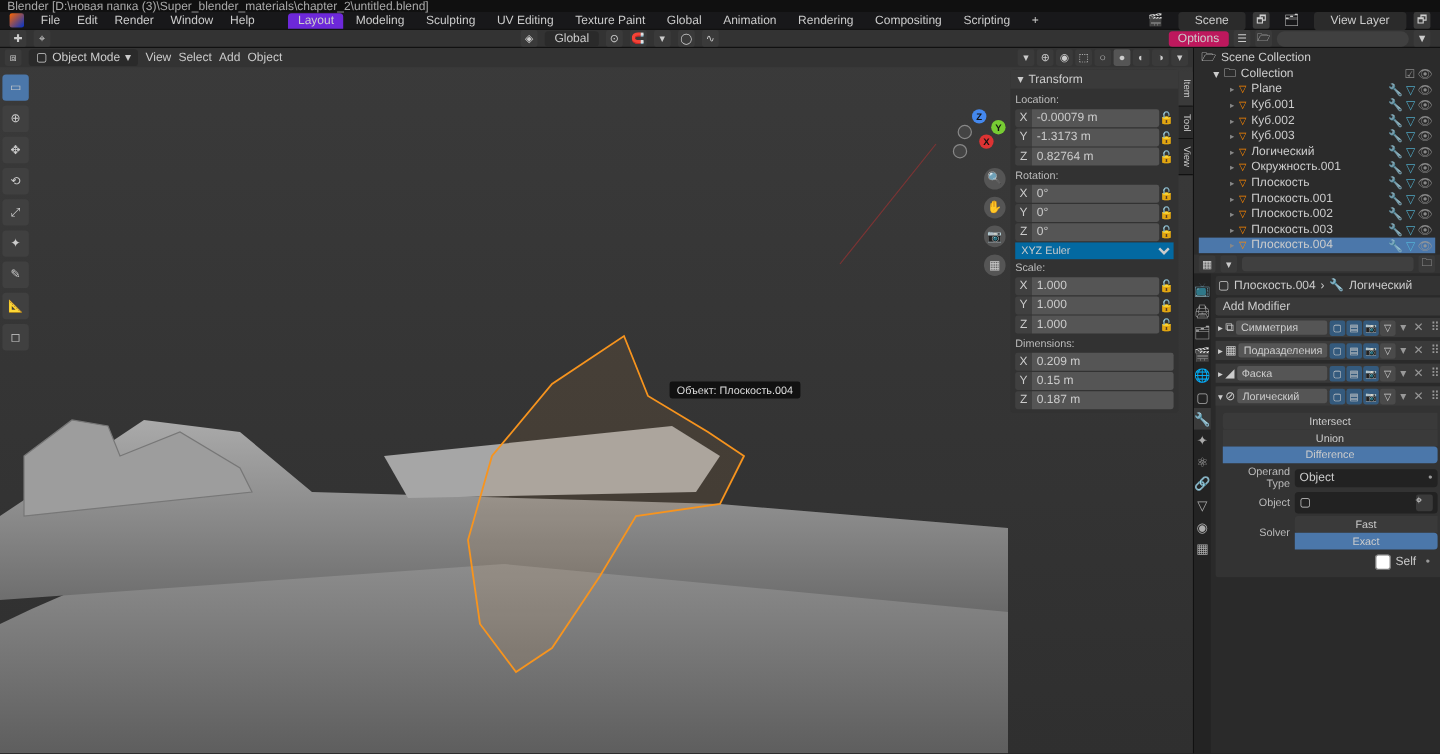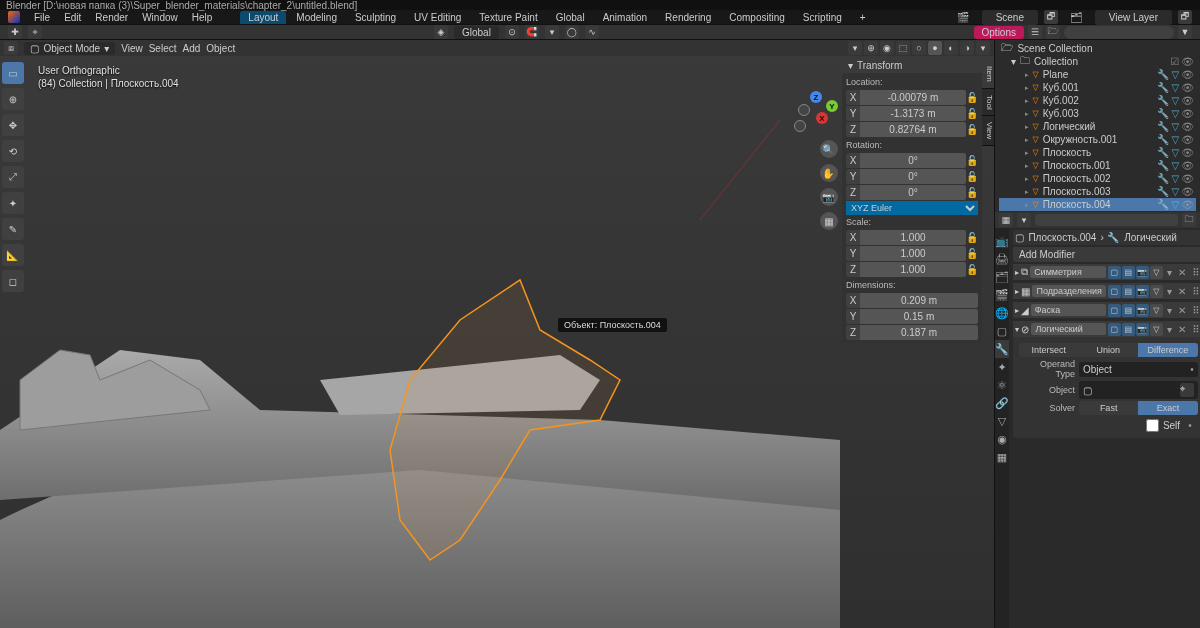--- a/index.html
+++ b/index.html
@@ -3,21 +3,21 @@
 <meta charset="utf-8">
 <style>
 * { margin: 0; padding: 0; box-sizing: border-box; font-family: sans-serif; font-size: 10px; }
 body { background: #232323; color: #ccc; width: 1200px; height: 628px; overflow: hidden; }
 .titlebar { background: #101010; height: 10px; display: flex; align-items: center; padding: 0 6px; color: #aaa; font-size: 8px; }
 .menubar { background: #18181a; height: 15px; display: flex; align-items: center; padding-left: 8px; gap: 2px; border-bottom: 1px solid #111; }
 .menubar .logo { width: 12px; height: 12px; background: linear-gradient(135deg,#f60,#03c); border-radius: 2px; margin-right: 6px; }
 .menubar span { padding: 1px 6px; color: #ccc; cursor: pointer; }
 .menubar .tabs { margin-left: 20px; display: flex; gap: 2px; }
 .menubar .tab { padding: 1px 8px; border-radius: 3px 3px 0 0; }
-.menubar .tab.active { background: #0c4a6e; }
+.menubar .tab.active { background: #6d28d9; }
 .menubar .right { margin-left: auto; display: flex; align-items: center; gap: 6px; padding-right: 8px; }
 .menubar .scenebox { background: #2b2b2b; padding: 1px 8px; border-radius: 3px; display: flex; align-items: center; gap: 4px; }
 .toolbar2 { background: #333; height: 15px; display: flex; align-items: center; padding: 0 8px; gap: 6px; border-bottom: 1px solid #111; }
 .main { display: flex; height: 588px; }
 .viewport { position: relative; width: 994px; height: 100%; background: linear-gradient(#3a3a3a,#2f2f2f); }
 .vp-header { background: #333; height: 16px; display: flex; align-items: center; padding: 0 4px; gap: 6px; }
 .vp-header .mode { display: flex; align-items: center; background: #2a2a2a; border-radius: 3px; padding: 1px 6px; gap: 4px; }
 .vp-header .right { margin-left: auto; display: flex; gap: 2px; }
 .smallbtn { width: 14px; height: 14px; background: #3a3a3a; border-radius: 2px; display: inline-flex; align-items: center; justify-content: center; font-size: 9px; cursor:pointer; }
 .left-tools { position: absolute; left: 2px; top: 22px; display: flex; flex-direction: column; gap: 4px; }
@@ -28,21 +28,21 @@
 .rightgizmo .ball { position: absolute; width: 12px; height: 12px; border-radius: 50%; display:flex;align-items:center;justify-content:center;font-size:8px;font-weight:bold;color:#111; }
 .rightgizmo .bx{background:#d33;left:22px;top:22px;} .rightgizmo .by{background:#7c3;left:32px;top:10px;} .rightgizmo .bz{background:#48e;left:16px;top:1px;}
 .rightgizmo .b1{background:#444;border:1px solid #888;left:4px;top:14px;} .rightgizmo .b2{background:#444;border:1px solid #888;left:0;top:30px;}
 .gizmo-btns { position: absolute; right: 156px; top: 100px; display: flex; flex-direction: column; gap: 6px; }
 .gizmo-btns .g { width: 18px; height: 18px; background: #555; border-radius: 50%; cursor:pointer; display:flex;align-items:center;justify-content:center;font-size:10px; }
 .npanel { position: absolute; right: 12px; top: 18px; width: 140px; background: #323232; border-radius: 3px; }
 .npanel .hdr { background: #3a3a3a; padding: 2px 6px; font-size: 10px; display: flex; align-items: center; gap: 4px; }
 .npanel .sec { padding: 2px 4px; font-size: 9px; }
 .npanel .row { display: flex; align-items: center; margin: 1px 0; }
 .npanel .ax { width: 14px; background: #404040; text-align: center; padding: 2px 0; border-radius: 2px 0 0 2px; }
-.npanel .val { flex: 1; background: #555; text-align: center; padding: 2px 4px; border-radius: 0 2px 2px 0; }
+.npanel .val { flex: 1; background: #555; text-align: left; padding: 2px 4px; border-radius: 0 2px 2px 0; }
 .npanel .lock { width: 12px; text-align: center; color: #888; }
 .npanel .lbl { padding: 2px 0; color: #bbb; font-size: 9px; }
 .npanel select { width: 100%; background: #0369a1; color: #ccc; border: none; font-size: 9px; padding: 1px; }
 .side-tabs { position: absolute; right: 0; top: 20px; width: 12px; display: flex; flex-direction: column; }
 .side-tabs .st { writing-mode: vertical-rl; padding: 6px 0; background: #2a2a2a; font-size: 8px; cursor:pointer; border-bottom:1px solid #111; }
 .side-tabs .st.active { background: #3a3a3a; }
 .tooltip-obj { position: absolute; left: 558px; top: 278px; background: #111; color: #ddd; padding: 2px 6px; border-radius: 2px; font-size: 9px; white-space: nowrap; }
 .model { position: absolute; left: 0; right: 154px; top: 60px; bottom: 0; pointer-events: none; }
 
 .rightpanel { width: 206px; background: #2b2b2b; display: flex; flex-direction: column; border-left:1px solid #111; }
@@ -66,21 +66,21 @@
 .mod { background: #333; border-radius: 2px; margin-bottom: 3px; }
 .mod .mhdr { display: flex; align-items: center; background: #3a3a3a; padding: 1px 2px; gap: 2px; height:16px; }
 .mod .mhdr .tri { font-size: 8px; }
 .mod .mhdr .mname { background: #555; padding: 1px 4px; border-radius: 2px; flex:1; font-size:9px; white-space:nowrap;overflow:hidden; }
 .mod .mhdr .micons { display: flex; gap: 1px; }
 .mod .mhdr .mi { width: 13px; height: 13px; background: #4a4a4a; border-radius: 2px; font-size:8px; display:flex;align-items:center;justify-content:center;cursor:pointer; }
 .mod .mhdr .mi.on { background:#345a7d; }
 .mod .mhdr .drop { color:#999; cursor:pointer;padding:0 2px;}
 .mod .mhdr .x { color:#999;cursor:pointer;padding:0 2px;}
 .mod .body { padding: 4px 6px; }
-.tri3 { display: flex; margin: 2px 0; }
+.tri3 { display: flex; margin: 2px 0; flex-direction: column; }
 .tri3 .seg { flex: 1; text-align: center; padding: 2px 0; background: #3a3a3a; cursor:pointer; font-size:9px; }
 .tri3 .seg.active { background: #4b77aa; }
 .tri3 .seg:first-child { border-radius: 3px 0 0 3px; }
 .tri3 .seg:last-child { border-radius: 0 3px 3px 0; }
 .fld { display: flex; align-items: center; margin: 2px 0; gap: 4px; }
 .fld .lbl { flex: 0 0 56px; text-align: right; color: #bbb; font-size:9px; }
 .fld .drop { flex: 1; background: #222; border-radius: 3px; padding: 2px 4px; display:flex; align-items:center; font-size:9px; }
 .fld .drop .pick { width: 14px; height: 14px; background: #3a3a3a; margin-left: auto; border-radius: 2px; }
 .chk { display: flex; justify-content: flex-end; align-items: center; gap: 4px; padding: 2px 6px; font-size:9px;}
 .chk input { accent-color:#555; }
@@ -177,24 +177,20 @@
       <div class="tool">⊕</div>
       <div class="tool">✥</div>
       <div class="tool">⟲</div>
       <div class="tool">⤢</div>
       <div class="tool">✦</div>
       <div class="tool">✎</div>
       <div class="tool">📐</div>
       <div class="tool">◻</div>
     </div>
 
-    <div class="overlay-text">
-      <div>User Orthographic</div>
-      <div>(84) Collection | Плоскость.004</div>
-    </div>
 
     <svg class="model" viewBox="0 0 840 528">
       <defs>
         <linearGradient id="g1" x1="0" y1="0" x2="0" y2="1">
             <stop offset="0" stop-color="#aaa"></stop>
             <stop offset="1" stop-color="#6a6a6a"></stop>
           </linearGradient>
         <linearGradient id="g2" x1="0" y1="0" x2="0" y2="1">
             <stop offset="0" stop-color="#969696"></stop>
             <stop offset="1" stop-color="#5e5e5e"></stop>

